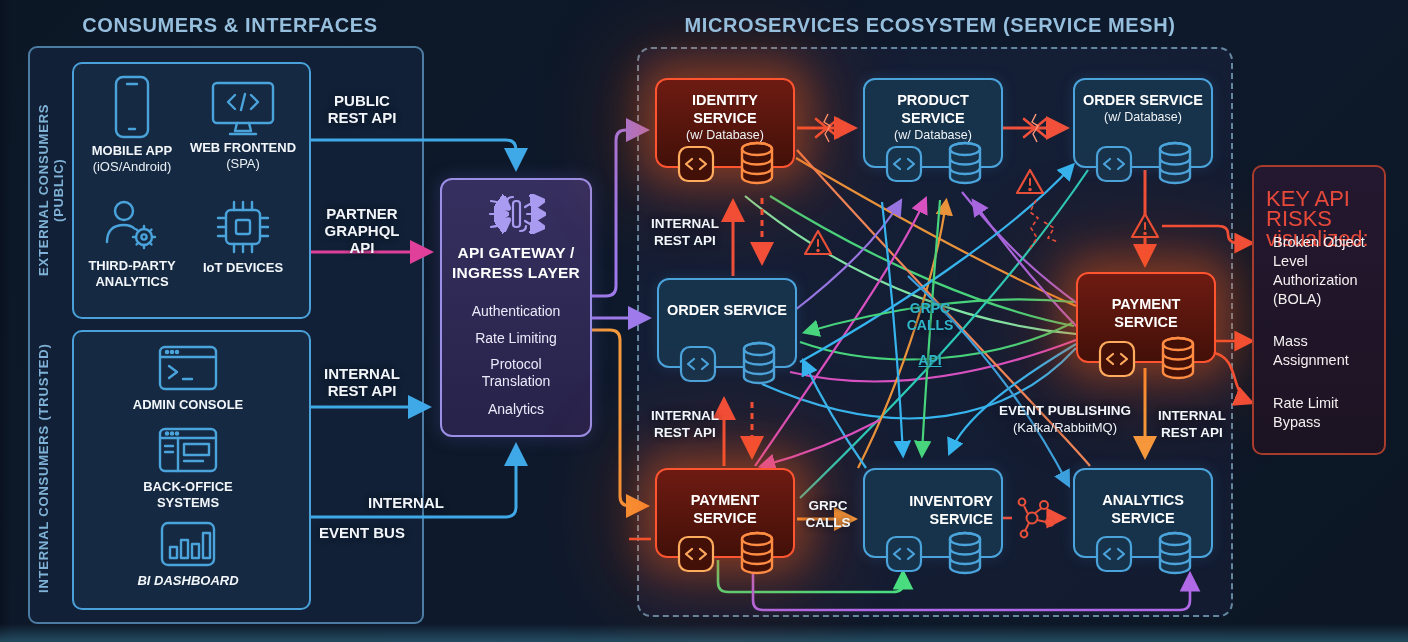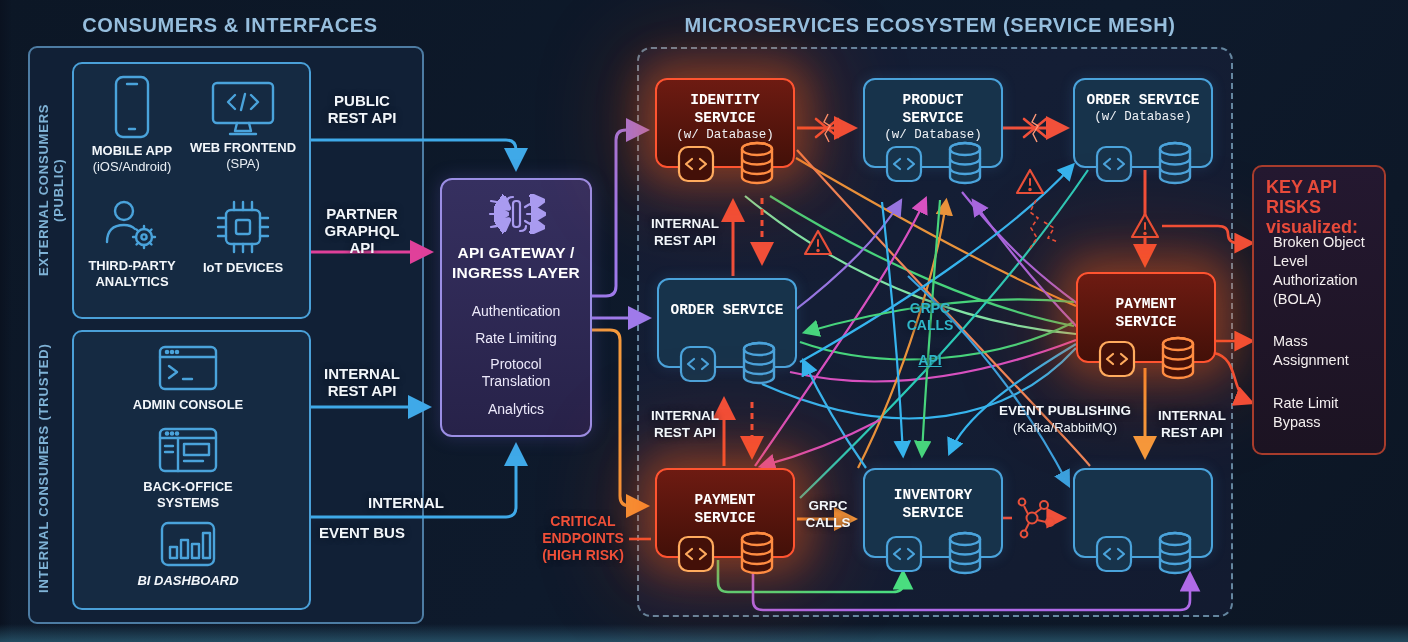--- a/index.html
+++ b/index.html
@@ -42,42 +42,42 @@
   .gw-title{position:absolute;left:440px;top:243px;width:152px;text-align:center;color:#ffffff;
     font-weight:bold;font-size:15.5px;line-height:20px;z-index:3;letter-spacing:.2px;}
   .gw-item{position:absolute;left:440px;width:152px;text-align:center;color:#ece9fa;
     font-size:14px;line-height:17px;z-index:3;}
   .gw-item span{display:inline-block;max-width:112px;text-align:center;}
 
   
   .mesh-box{position:absolute;left:637px;top:47px;width:596px;height:570px;border-radius:14px;
     border:2px dashed #64869f;background:rgba(80,72,140,.10);z-index:0;box-sizing:border-box;}
 
-  .service{position:absolute;width:140px;border-radius:12px;text-align:center;z-index:2;box-sizing:border-box;font-family:Liberation Mono, monospace;}
+  .service{position:absolute;width:140px;border-radius:12px;text-align:center;z-index:2;box-sizing:border-box;}
   .service .s-name{color:#ffffff;font-weight:bold;font-size:14.5px;line-height:18px;margin:0 auto;max-width:120px;}
   .service .s-sub{color:#f0f3f7;font-size:12.5px;line-height:15px;margin-top:1px;}
   .service.blue{border:2px solid #4aa3db;background:#17334b;box-shadow:0 0 14px rgba(70,150,210,.18);}
   .service.risk{border:2.5px solid #ff5430;background:linear-gradient(180deg,#6e1b12 0%,#431008 100%);
     box-shadow:0 0 40px 14px rgba(255,100,20,.38),0 0 90px 38px rgba(255,60,0,.16);}
   .svc-icon{position:absolute;z-index:3;}
   .code-pos{left:20px;bottom:-17px;}
   .db-pos{right:16px;bottom:-20px;}
 
   .mesh-label{position:absolute;text-align:center;font-weight:bold;z-index:3;
     text-shadow:0 0 6px rgba(10,18,32,.95);}
   .white-l{color:#f2f6fa;font-size:13.5px;line-height:17px;}
   .teal-l{color:#2fb5c8;font-size:14px;line-height:17px;}
   .red-l{color:#ef4f38;font-size:14px;line-height:17px;}
   .ep-sub{font-weight:normal;color:#eef2f6;font-size:13px;}
 
   
   .risks{position:absolute;left:1252px;top:165px;width:134px;height:290px;border-radius:10px;
     border:2px solid #a83c2c;background:linear-gradient(180deg,#241830 0%,#1c1322 100%);z-index:2;box-sizing:border-box;}
-  .risks-title{position:absolute;left:1266px;top:177px;width:112px;color:#e84a3a;font-weight:bold;
-    font-size:18px;line-height:20px;z-index:3;}
+  .risks-title{position:absolute;left:1266px;top:189px;width:112px;color:#e84a3a;font-weight:normal;
+    font-size:22px;line-height:20px;z-index:3;}
   .risk-item{position:absolute;left:1273px;width:106px;color:#f4efef;font-size:14.5px;line-height:19px;z-index:3;}
 
   svg.wires{position:absolute;left:0;top:0;z-index:1;}
   svg{display:block;}
 </style>
 </head>
 <body>
 
 <div class="canvas">
   <div class="left-strip"></div>
@@ -495,41 +495,42 @@
       <svg width="40" height="46" viewBox="0 0 40 46" fill="none" stroke="#ff8c42" stroke-width="2.4">
           <ellipse cx="20" cy="9" rx="15" ry="6" fill="#431008"></ellipse>
           <path d="M5 9 V37 A15 6 0 0 0 35 37 V9" fill="#431008"></path>
           <path d="M5 18.5 A15 6 0 0 0 35 18.5"></path>
           <path d="M5 28 A15 6 0 0 0 35 28"></path>
           <ellipse cx="20" cy="9" rx="15" ry="6"></ellipse>
         </svg>
     </div>
   </div>
 
-  <div class="service blue" style="left:863px;top:468px;height:90px;padding-top:16px;">
+  <div class="service blue" style="left:863px;top:468px;height:90px;padding-top:22px;text-align:right;">
     <div class="s-name">INVENTORY SERVICE</div>
     <div class="svc-icon code-pos">
       <svg width="38" height="38" viewBox="0 0 38 38" fill="none" stroke="#4aa3db" stroke-width="2.2" stroke-linecap="round" stroke-linejoin="round">
           <rect x="2" y="2" width="34" height="34" rx="9" fill="#17334b"></rect>
           <path d="M15 14 L9 19 L15 24"></path>
           <path d="M23 14 L29 19 L23 24"></path>
         </svg>
     </div>
     <div class="svc-icon db-pos">
       <svg width="40" height="46" viewBox="0 0 40 46" fill="none" stroke="#4aa3db" stroke-width="2.4">
           <ellipse cx="20" cy="9" rx="15" ry="6" fill="#17334b"></ellipse>
           <path d="M5 9 V37 A15 6 0 0 0 35 37 V9" fill="#17334b"></path>
           <path d="M5 18.5 A15 6 0 0 0 35 18.5"></path>
           <path d="M5 28 A15 6 0 0 0 35 28"></path>
           <ellipse cx="20" cy="9" rx="15" ry="6"></ellipse>
         </svg>
     </div>
   </div>
 
   <div class="service blue" style="left:1073px;top:468px;height:90px;padding-top:21px;">
+    <div class="s-name">ANALYTICS SERVICE</div>
     <div class="svc-icon code-pos">
       <svg width="38" height="38" viewBox="0 0 38 38" fill="none" stroke="#4aa3db" stroke-width="2.2" stroke-linecap="round" stroke-linejoin="round">
           <rect x="2" y="2" width="34" height="34" rx="9" fill="#17334b"></rect>
           <path d="M15 14 L9 19 L15 24"></path>
           <path d="M23 14 L29 19 L23 24"></path>
         </svg>
     </div>
     <div class="svc-icon db-pos">
       <svg width="40" height="46" viewBox="0 0 40 46" fill="none" stroke="#4aa3db" stroke-width="2.4">
           <ellipse cx="20" cy="9" rx="15" ry="6" fill="#17334b"></ellipse>
@@ -544,21 +545,20 @@
   <div class="mesh-label white-l" style="left:645px;top:215px;width:80px;">INTERNAL REST API</div>
   <div class="mesh-label white-l" style="left:645px;top:407px;width:80px;">INTERNAL REST API</div>
   <div class="mesh-label teal-l" style="left:895px;top:300px;width:70px;">GRPC CALLS</div>
   <div class="mesh-label teal-l" style="left:895px;top:352px;width:70px;text-decoration:underline;">API</div>
   <div class="mesh-label white-l" style="left:990px;top:402px;width:150px;">
     <div>EVENT PUBLISHING</div>
     <div class="ep-sub">(Kafka/RabbitMQ)</div>
   </div>
   <div class="mesh-label white-l" style="left:1152px;top:407px;width:80px;">INTERNAL REST API</div>
   <div class="mesh-label white-l" style="left:802px;top:497px;width:52px;">GRPC CALLS</div>
-  <div class="mesh-label red-l" style="left:534px;top:513px;width:98px;">CRITICAL ENDPOINTS (HIGH RISK)</div>
 
   <div class="risks"></div>
   <div class="risks-title">
     <div>KEY API RISKS</div>
     <div>visualized:</div>
   </div>
   <div class="risk-item" style="top:233px;">Broken Object Level Authorization (BOLA)</div>
   <div class="risk-item" style="top:332px;">Mass Assignment</div>
   <div class="risk-item" style="top:394px;">Rate Limit Bypass</div>
 </div>

